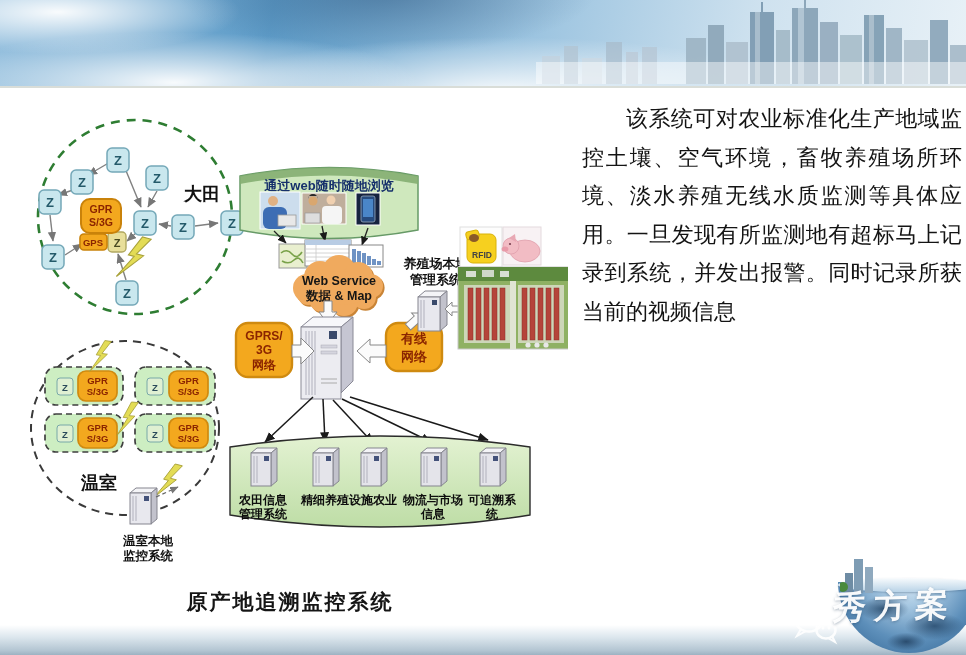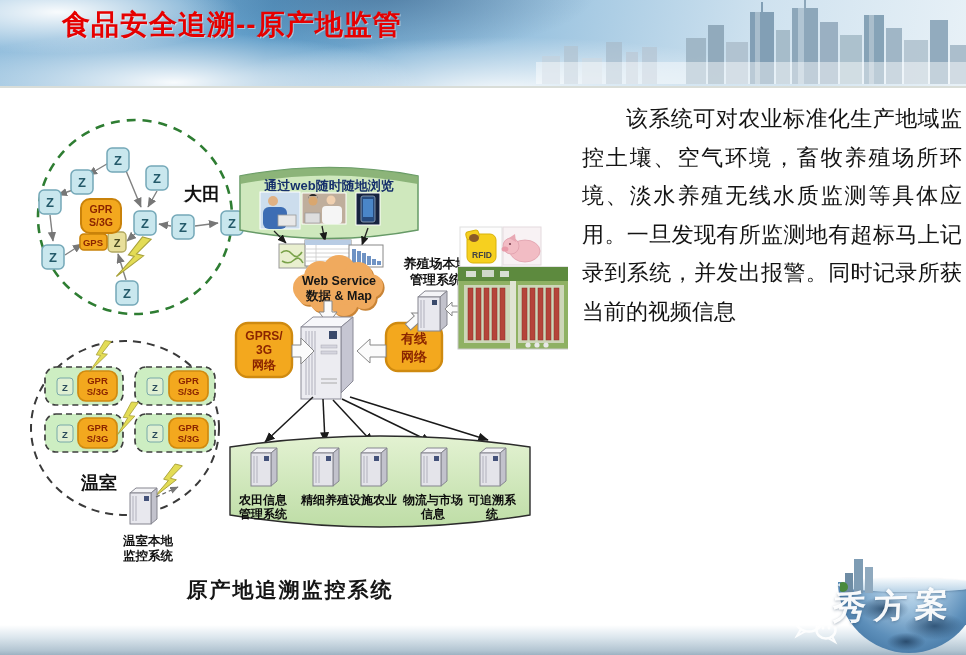--- a/index.html
+++ b/index.html
@@ -15,21 +15,21 @@
       linear-gradient(100deg,#8fbcdc 0%,#5e9cc8 28%,#9cc4e0 55%,#cfe2ef 78%,#e8f1f7 100%);
     border-bottom:2px solid #d9ddd8;}
   .skyline{position:absolute;right:0;top:0;}
   .slide-title{position:absolute;left:62px;top:6px;font-size:28px;font-weight:900;color:#e60000;
     letter-spacing:1px;text-shadow:1px 1px 0 rgba(255,255,255,.45);}
   
   .body-text{position:absolute;left:582px;top:100px;width:380px;font-size:22px;line-height:38.5px;
     color:#141414;text-align:justify;z-index:2;}
   .body-text p{margin:0;text-indent:2em;}
   
-  .caption{position:absolute;left:105px;top:576px;width:370px;text-align:center;font-size:21px;
+  .caption{position:absolute;left:105px;top:588px;width:370px;text-align:center;font-size:21px;
     font-weight:700;color:#151515;letter-spacing:2px;z-index:3;}
   
   .diagram{position:absolute;left:8px;top:95px;z-index:1;}
   
   .footer{position:absolute;left:0;right:0;bottom:0;height:30px;
     background:linear-gradient(180deg, rgba(255,255,255,0) 0%, #dde7ee 40%, #b3c5d2 85%, #9db2c2 100%);z-index:4;}
   
   .watermark{position:absolute;right:0;bottom:0;width:220px;height:105px;z-index:5;}
   .globe{position:absolute;right:-14px;bottom:2px;width:142px;height:71px;
     border-radius:0 0 142px 142px;
@@ -77,21 +77,20 @@
           <rect x="333" y="15" width="5" height="69" fill="#a8bcca"></rect>
         <rect x="350" y="28" width="16" height="56" fill="#9db4c4"></rect>
           <rect x="368" y="40" width="24" height="44" fill="#b4c6d2"></rect>
         <rect x="394" y="20" width="18" height="64" fill="#8ea8bc"></rect>
           <rect x="414" y="45" width="16" height="39" fill="#a8bcca"></rect>
         <line x1="226" y1="12" x2="226" y2="2" stroke="#7e9cb2" stroke-width="2"></line>
         <line x1="269" y1="8" x2="269" y2="0" stroke="#8aa4b8" stroke-width="2"></line>
       </g>
       <rect x="0" y="62" width="430" height="22" fill="#ffffff" opacity="0.45"></rect>
     </svg>
-    <div class="slide-title">食品安全追溯--原产地监管</div>
   </div>
 
   <svg class="diagram" width="560" height="520" viewBox="0 0 560 520">
     <defs>
       <marker id="mG" markerWidth="9" markerHeight="8" refX="6.5" refY="3" orient="auto">
           <path d="M0,0 L7,3 L0,6 Z" fill="#777"></path>
         </marker>
       <marker id="mB" markerWidth="9" markerHeight="8" refX="6.5" refY="3" orient="auto">
           <path d="M0,0 L7,3 L0,6 Z" fill="#1a1a1a"></path>
         </marker>

